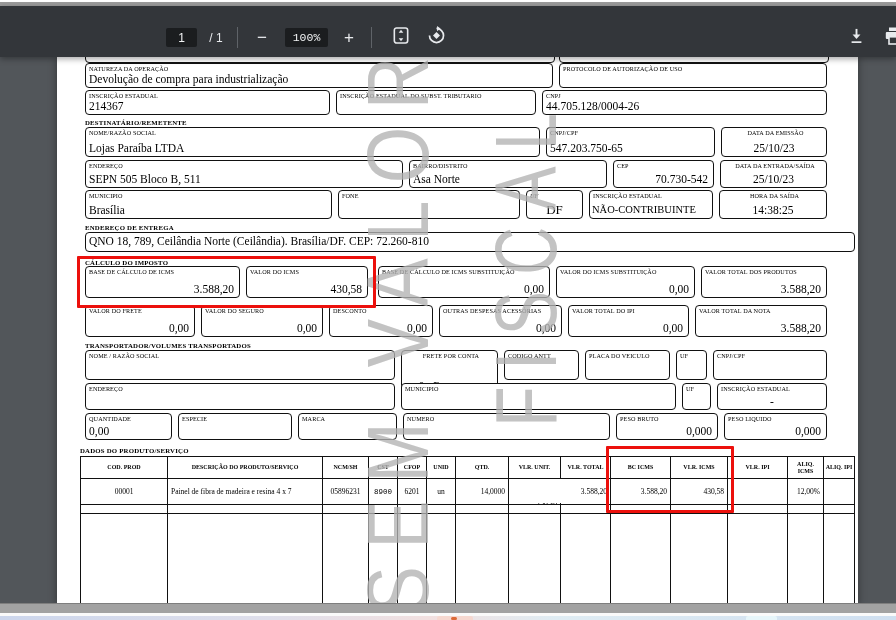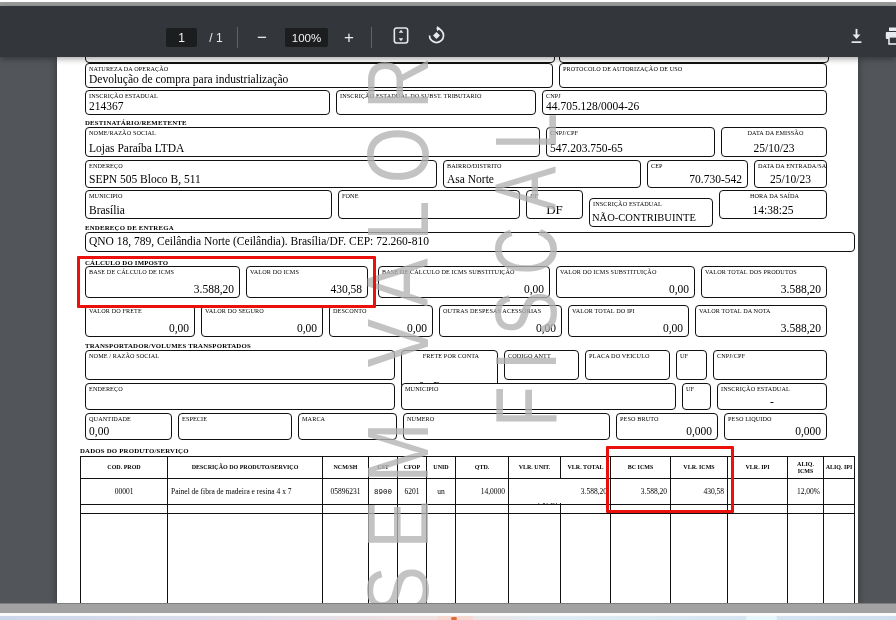--- a/index.html
+++ b/index.html
@@ -77,21 +77,21 @@
   <div class="toolbar">
     <div class="tb-item tb-box" style="left:166px;width:31px;">
         <span>1</span>
       </div>
     <div class="tb-item tb-text" style="left:201px;width:30px;">/ 1</div>
     <div class="tb-sep" style="left:237px;"></div>
     <div class="tb-item tb-btn glyph" style="left:250px;width:24px;">
         <span>−</span>
       </div>
     <div class="tb-item tb-box" style="left:285px;width:43px;">
-        <span style="font-size:11.5px;">100%</span>
+        <span style="font-size:11.5px;font-family:Liberation Mono, monospace;">100%</span>
       </div>
     <div class="tb-item tb-btn glyph" style="left:337px;width:24px;">
         <span>+</span>
       </div>
     <div class="tb-sep" style="left:371px;"></div>
     <div class="tb-item tb-btn" style="left:390px;width:22px;">
       <span>
         <svg width="16" height="19" viewBox="0 0 18 20">
             <rect x="1.5" y="1.5" width="15" height="17" rx="2.5" fill="none" stroke="#e8eaed" stroke-width="1.8"></rect>
             <path d="M9 3.6 l-2.6 3.2 h5.2z" fill="#e8eaed"></path>
@@ -170,21 +170,21 @@
         <div class="fl">CNPJ/CPF</div>
         <div class="fv">547.203.750-65</div>
       </div>
       <div class="fbox grow" style="height:30px;">
         <div class="fl" style="text-align:center;">DATA DA EMISSÃO</div>
         <div class="fv fv-c">25/10/23</div>
       </div>
     </div>
 
     <div class="frow" style="top:103px;">
-      <div class="fbox" style="width:352px;height:28px;">
+      <div class="fbox" style="width:318px;height:28px;">
         <div class="fl">ENDEREÇO</div>
         <div class="fv">SEPN 505 Bloco B, 511</div>
       </div>
       <div class="fbox" style="width:198px;height:28px;">
         <div class="fl">BAIRRO/DISTRITO</div>
         <div class="fv">Asa Norte</div>
       </div>
       <div class="fbox" style="width:101px;height:28px;">
         <div class="fl">CEP</div>
         <div class="fv fv-r">70.730-542</div>
@@ -201,21 +201,21 @@
         <div class="fv">Brasília</div>
       </div>
       <div class="fbox" style="width:182px;height:29px;">
         <div class="fl">FONE</div>
         <div class="fv"></div>
       </div>
       <div class="fbox" style="width:57px;height:29px;">
         <div class="fl" style="font-style:italic;">UF</div>
         <div class="fv fv-c" style="font-size:13px;text-align:center;">DF</div>
       </div>
-      <div class="fbox" style="width:124px;height:29px;margin-top:8px;">
+      <div class="fbox" style="width:124px;height:29px;">
         <div class="fl">INSCRIÇÃO ESTADUAL</div>
         <div class="fv" style="font-size:10.5px;padding-left:2px;">NÃO-CONTRIBUINTE</div>
       </div>
       <div class="fbox grow" style="height:29px;">
         <div class="fl" style="text-align:center;">HORA DA SAÍDA</div>
         <div class="fv fv-c">14:38:25</div>
       </div>
     </div>
 
     <div class="slabel" style="top:167px;">ENDEREÇO DE ENTREGA</div>

